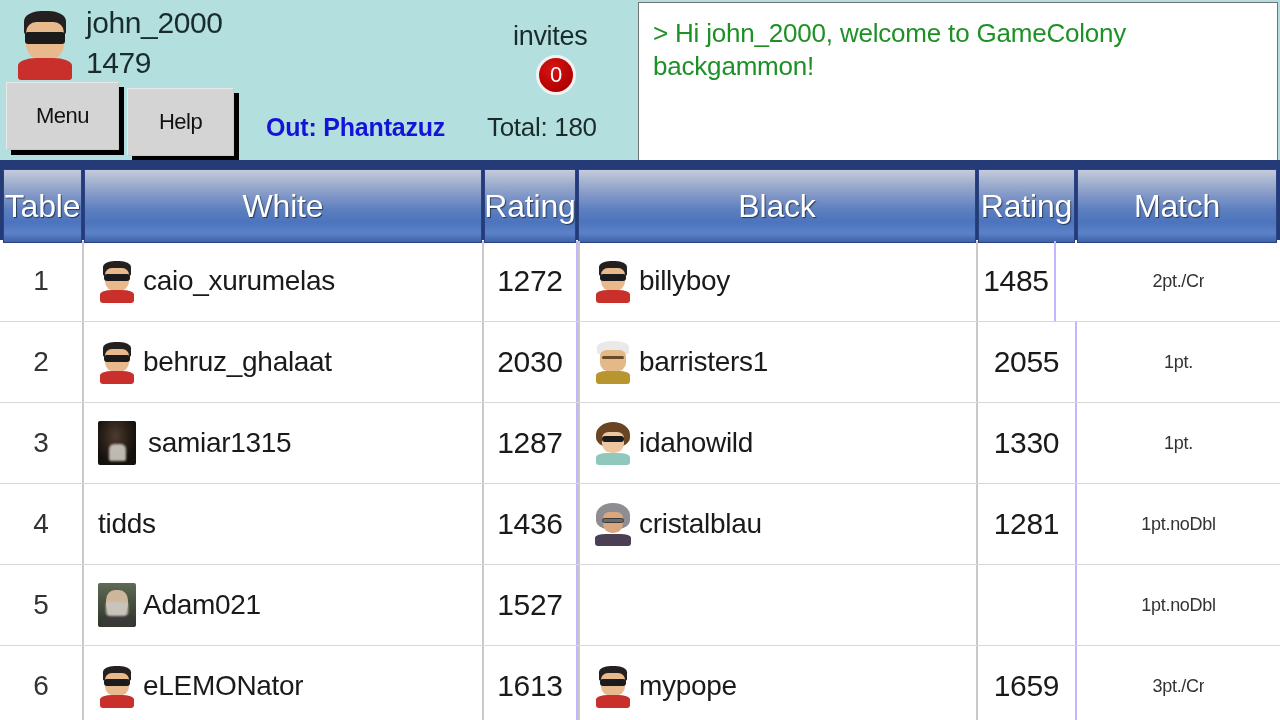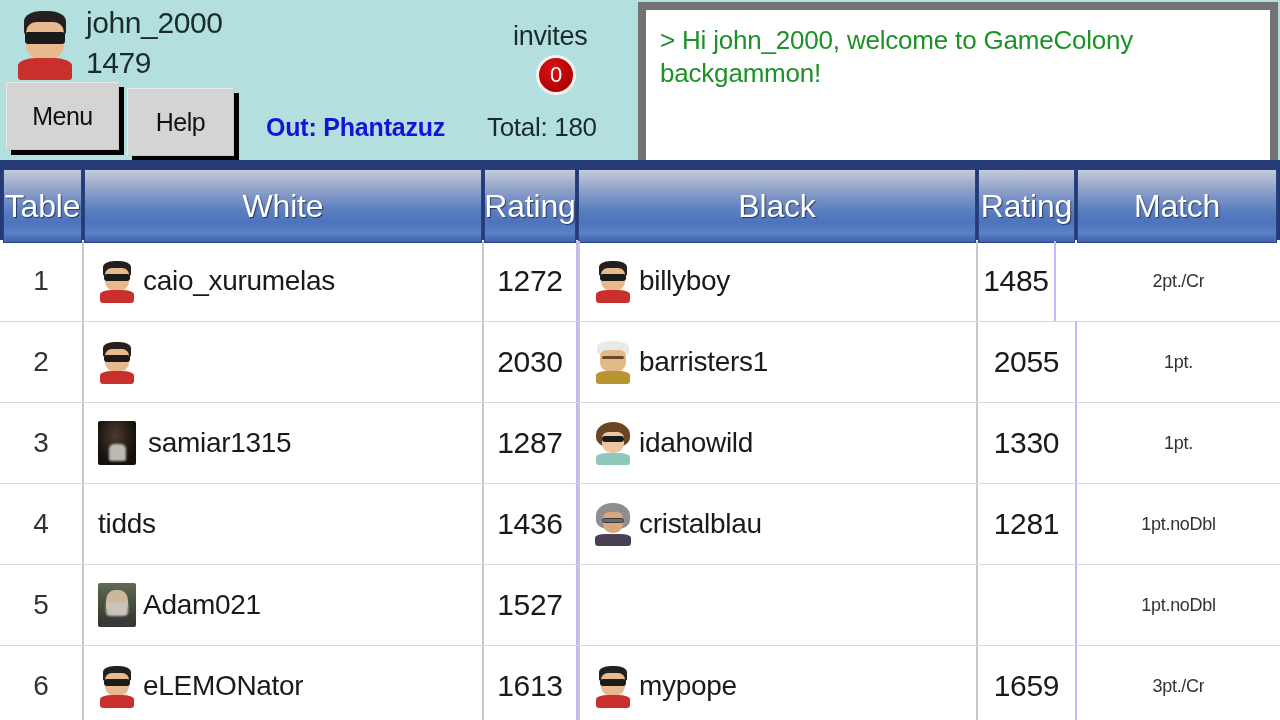--- a/index.html
+++ b/index.html
@@ -50,21 +50,21 @@
     letter-spacing: -0.4px;
   }
 
   .btn3d {
     position: absolute;
     background: #d4d4d4;
     border: 1px solid #c8c8c8;
     border-top-color: #e8e8e8;
     border-left-color: #e8e8e8;
     box-shadow: 5px 5px 0 0 #000000;
-    font-size: 25px;
+    font-size: 22px;
     color: #111;
     display: flex;
     align-items: center;
     justify-content: center;
     box-sizing: border-box;
     cursor: pointer;
     letter-spacing: -0.5px;
     text-align: center;
   }
   #menu-btn { left: 6px; top: 82px; width: 113px; height: 68px; }
@@ -107,21 +107,21 @@
     color: #1a2b2b;
     letter-spacing: -0.3px;
     white-space: nowrap;
   }
 
   #chatbox {
     position: absolute;
     left: 638px; top: 2px;
     width: 640px; height: 200px;
     background: #ffffff;
-    border: 8px solid #737373;
+    border: 1px solid #737373;
     box-sizing: border-box;
     overflow: hidden;
     cursor: text;
   }
   #chat-msg {
     position: absolute;
     left: 14px; top: 14px;
     width: 600px;
     font-size: 26px;
     line-height: 1.28;
@@ -316,20 +316,21 @@
         <div class="cell c-table" style="left:0px;width:82px;">
           <span class="pname">2</span>
         </div>
         <div class="cell c-name" style="left:82px;width:402px;">
           <span class="avatar-cell face a-dude">
             <span class="hair"></span>
             <span class="skin"></span>
             <span class="glasses"></span>
             <span class="shirt"></span>
           </span>
+          <span class="pname">behruz_ghalaat</span>
         </div>
         <div class="cell c-rate" style="left:484px;width:94px;">
           <span class="pname">2030</span>
         </div>
         <div class="cell c-name" style="left:578px;width:400px;">
           <span class="avatar-cell face a-cap">
             <span class="cap"></span>
             <span class="skin"></span>
             <span class="spec"></span>
             <span class="shirt"></span>

